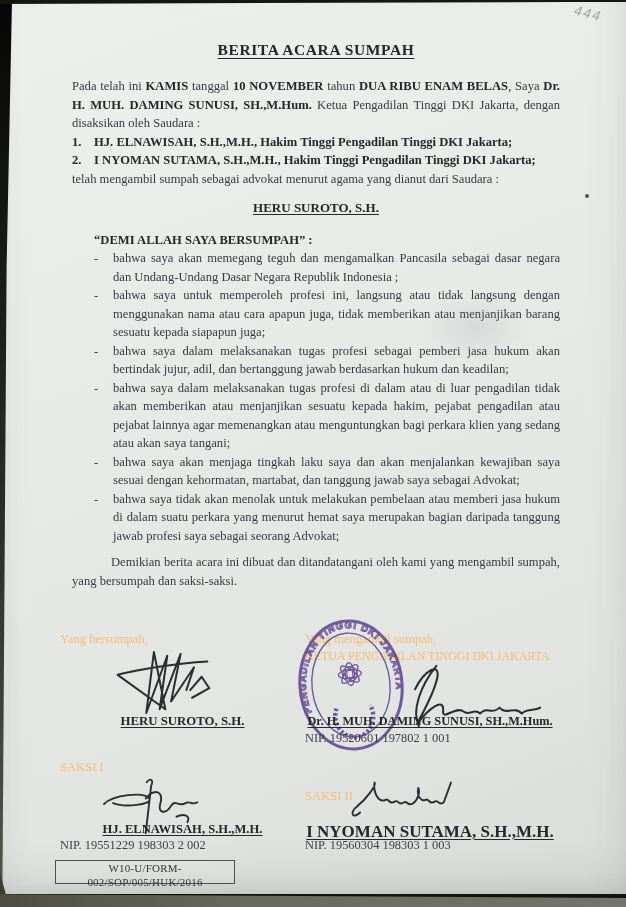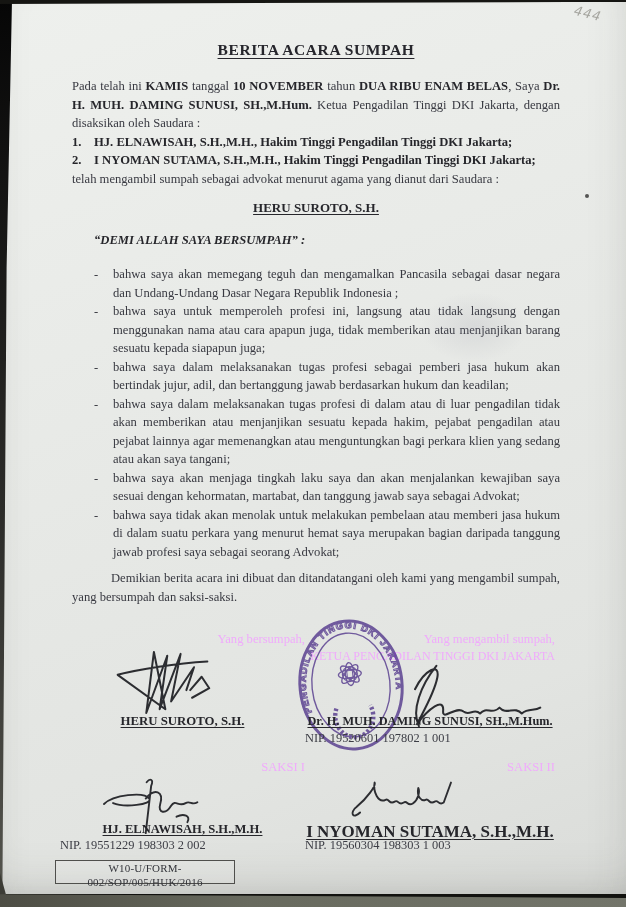--- a/index.html
+++ b/index.html
@@ -37,29 +37,29 @@
   }
   p{margin:0;}
   .b{font-weight:bold;color:#26262b;}
   .witness-row{display:flex;font-weight:bold;color:#26262b;}
   .witness-num{width:22px;flex:none;}
   .center-name{
     text-align:center;font-weight:bold;color:#26262b;font-size:13px;
     margin:11px 0 13px 0;
   }
   .center-name span{text-decoration:underline;text-underline-offset:2px;}
-  .oath-heading{font-weight:bold;color:#26262b;margin:7px 0 16px 22px;text-align:left;font-style:italic;}
+  .oath-heading{font-weight:bold;color:#26262b;margin:7px 0 0 22px;text-align:left;}
   .oath-item{display:flex;}
   .oath-dash{width:19px;flex:none;margin-left:22px;text-align:left;}
   .oath-text{flex:1;}
   .closing{margin-top:8px;text-indent:39px;}
   .reg-par{margin-bottom:0;}
 
   .abs{position:absolute;}
-  .sig-label{font-size:12.6px;color:#f0abfc;text-align:right;}
+  .sig-label{font-size:12.6px;color:#fdba74;text-align:left;}
   .nowrap{white-space:nowrap;}
   .sig-name{font-weight:bold;color:#26262b;text-align:center;text-decoration:underline;text-underline-offset:2px;}
   .nip{font-size:12.4px;color:#3c3d45;text-align:left;}
   svg.sig{overflow:visible;}
   svg.sig path{fill:none;stroke:#2c2d31;stroke-width:2.1;stroke-linecap:round;stroke-linejoin:round;}
 
   .stamp{transform:rotate(-6deg);mix-blend-mode:multiply;opacity:.88;}
   .stamp *{stroke:#6b4ea6;fill:none;}
   .stamp text{fill:#6b4ea6;stroke:none;font-family:"Liberation Sans",sans-serif;
     font-weight:bold;font-size:9.3px;letter-spacing:1.1px;}
@@ -170,21 +170,21 @@
 </svg>
 <svg class="abs sig" style="left:382px;top:652px;" width="165" height="88" viewBox="0 0 170 90">
   <path d="M56,14 C40,34 30,60 38,76 M34,38 C44,18 60,10 57,26 C54,42 42,62 36,74 C48,58 64,46 63,60 C62,72 76,54 84,61 C90,66 95,57 101,63 C108,55 113,65 121,57 C128,65 137,55 144,63 C151,57 157,61 163,57"></path>
 </svg>
 
 <div class="abs sig-name nowrap" style="left:60px;top:714px;width:245px;font-size:12.8px;">HERU SUROTO, S.H.</div>
 <div class="abs sig-name nowrap" style="left:305px;top:714px;width:250px;font-size:12.3px;">Dr. H. MUH. DAMING SUNUSI, SH.,M.Hum.</div>
 <div class="abs nip" style="left:305px;top:731px;width:250px;">NIP. 19520601 197802 1 001</div>
 
 <div class="abs sig-label" style="left:60px;top:760px;width:245px;">SAKSI I</div>
-<div class="abs sig-label" style="left:305px;top:760px;width:250px;">SAKSI II</div>
+<div class="abs sig-label" style="left:305px;top:789px;width:250px;">SAKSI II</div>
 
 <svg class="abs sig" style="left:95px;top:775px;" width="125" height="68" viewBox="0 0 130 75">
   <path d="M6,32 C16,22 50,18 56,26 C60,33 28,36 16,31 M53,8 C57,3 61,5 58,12 L52,64 M52,26 C62,14 72,18 68,32 C65,42 74,44 80,34 C85,26 88,36 96,31 C101,28 103,34 109,30 M86,46 C94,42 102,45 98,52"></path>
 </svg>
 <svg class="abs sig" style="left:345px;top:778px;" width="112" height="50" viewBox="0 0 120 55">
   <path d="M15,38 C7,46 3,38 11,32 C23,22 33,8 31,5 C29,15 35,28 43,24 C47,22 47,30 53,26 C57,23 57,31 63,27 C67,24 67,32 73,28 C79,24 81,15 79,11 C77,21 83,26 87,24 C91,22 91,30 97,26 C101,23 101,31 107,27 L115,5"></path>
 </svg>
 
 <div class="abs sig-name nowrap" style="left:60px;top:822px;width:245px;font-size:12.6px;">HJ. ELNAWISAH, S.H.,M.H.</div>
 <div class="abs nip" style="left:60px;top:838px;width:245px;">NIP. 19551229 198303 2 002</div>

